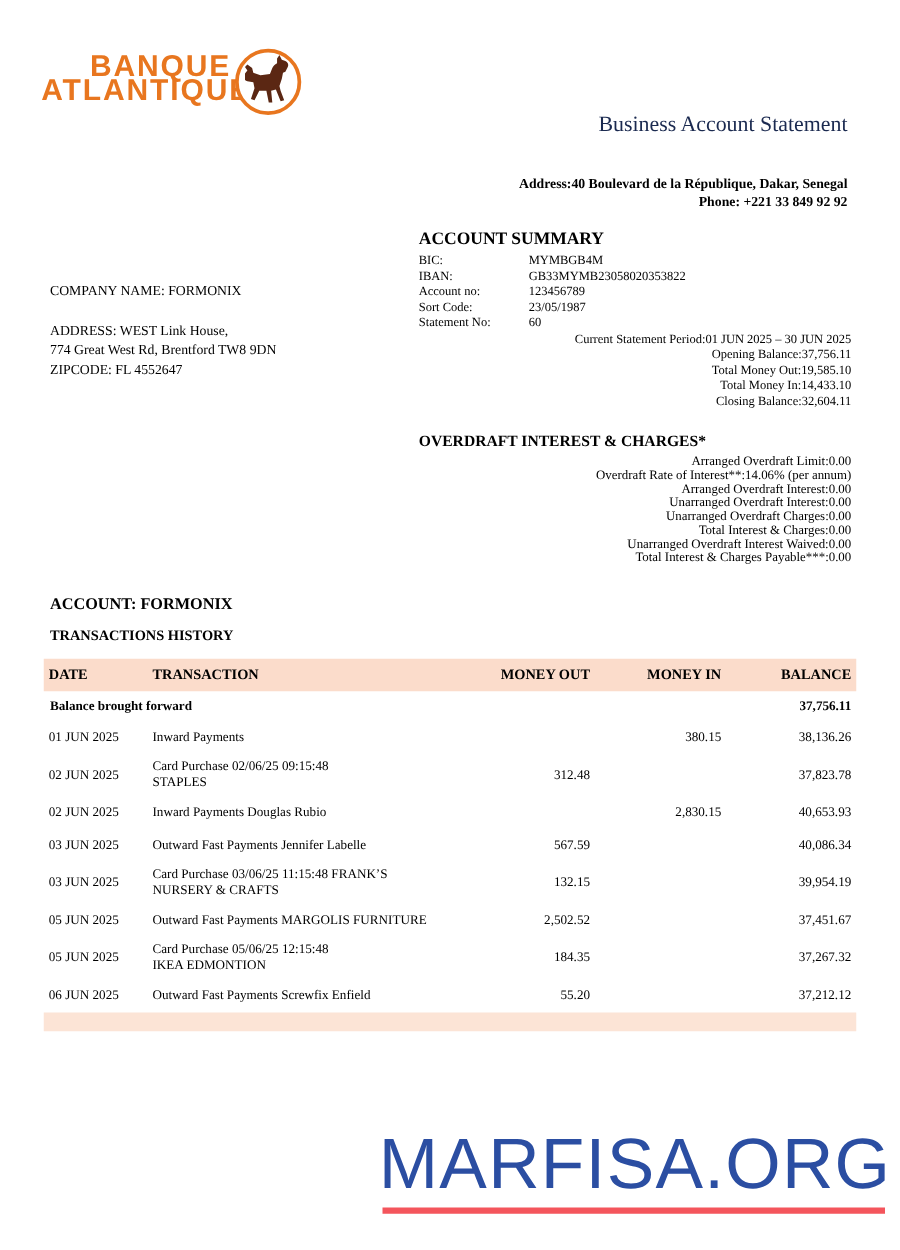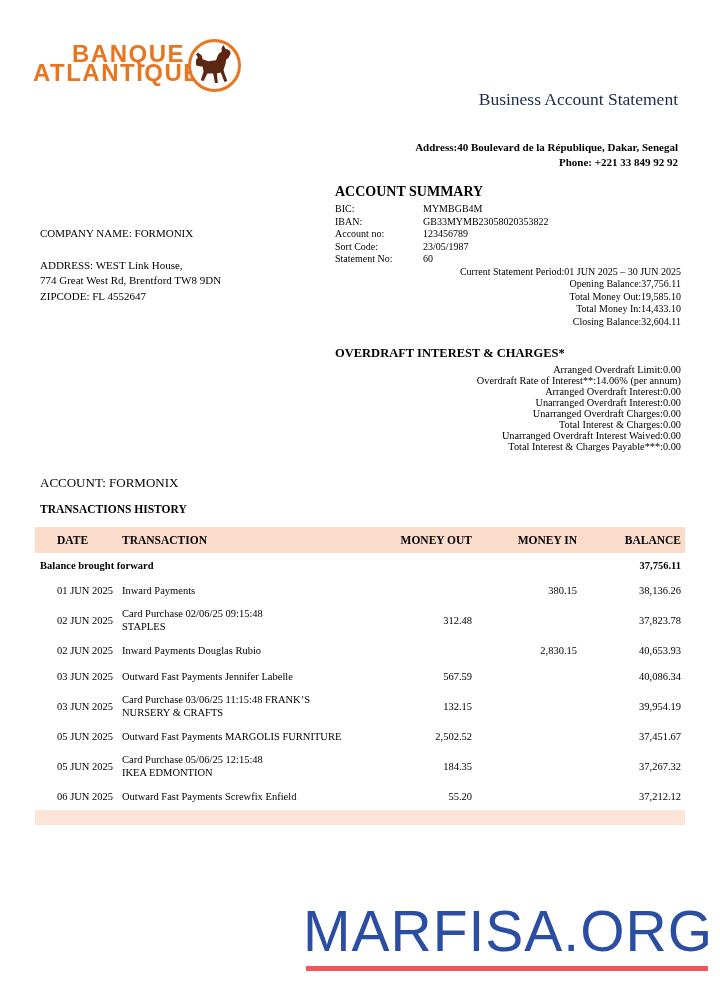--- a/index.html
+++ b/index.html
@@ -45,32 +45,32 @@
   .kv .lbl { white-space:nowrap; }
   .kv.info .lbl { width:88px; flex:none; }
   .kv.amount { justify-content:flex-end; }
 
   
   .overdraft-block { position:absolute; left:335px; top:346px; width:346px; }
   .sec-heading-md { font-size:12.5px; font-weight:bold; margin:0 0 3px 0; }
   .overdraft-block .kv { line-height:11px; font-size:10.3px; }
 
   
-  .acct-heading { position:absolute; left:40px; top:475px; font-size:13px; font-weight:normal; }
+  .acct-heading { position:absolute; left:40px; top:475px; font-size:13px; font-weight:bold; }
   .hist-heading { position:absolute; left:40px; top:503px; font-size:11.5px; font-weight:bold; }
 
   .tx-table { position:absolute; left:35px; top:527px; width:650px; font-size:10.5px; }
   .tx-grid {
     display:grid; grid-template-columns:87px 1fr 110px 105px 104px;
     align-items:center; padding-right:4px; box-sizing:border-box;
   }
   .tx-head {
     background:#FBDCCB; height:26px; font-weight:bold; font-size:11.5px;
   }
-  .c-date { padding-left:22px; }
+  .c-date { padding-left:4px; }
   .c-out, .c-in, .c-bal { text-align:right; }
   .tx-row { min-height:26px; }
   .tx-row.two-line { min-height:34px; }
   .tx-row .desc-line { line-height:13px; }
   .tx-row-bf { min-height:24px; font-weight:bold; }
   .tx-row-bf .c-label { grid-column:1 / span 2; padding-left:5px; }
   .tx-bottom-bar { height:15px; background:#FCE4D6; margin-top:1px; }
 
   
   .footer-logo {

